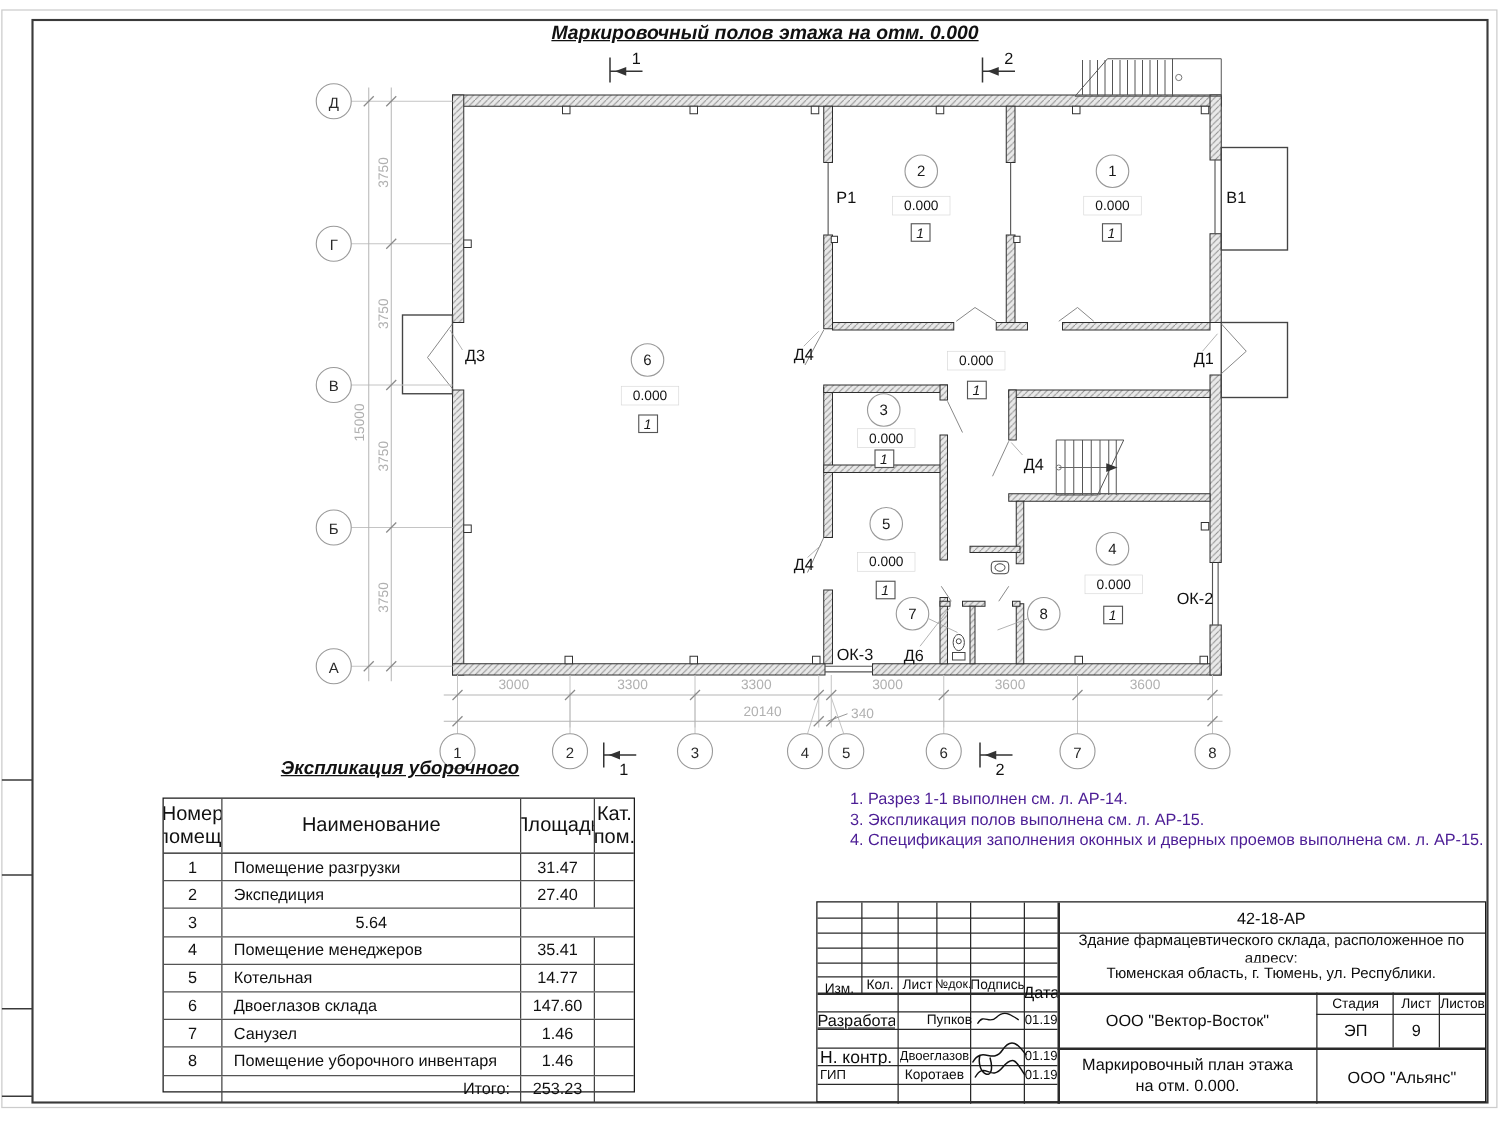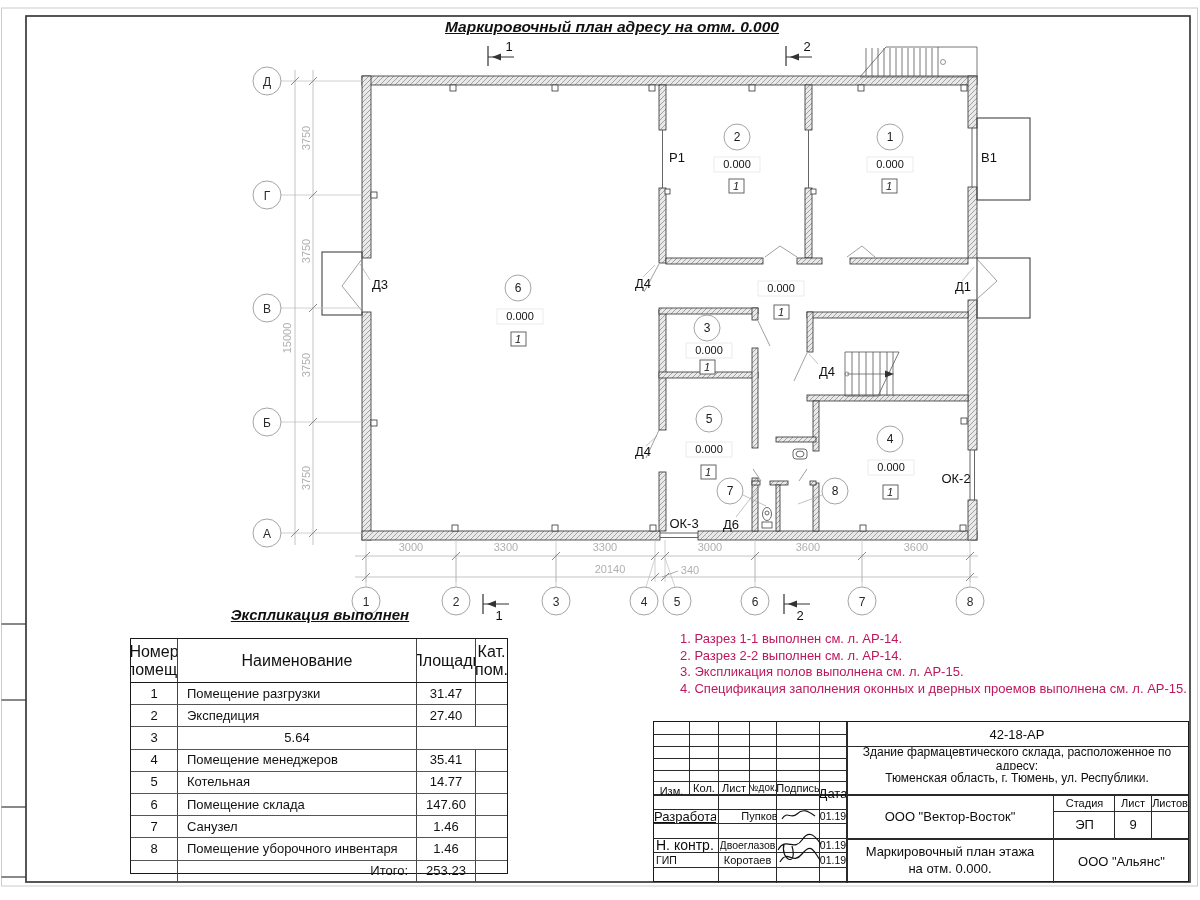--- a/index.html
+++ b/index.html
@@ -19,21 +19,21 @@
   
   #expl{position:absolute;left:130px;top:638px;width:378px;height:236px;border:1.6px solid #1a1a1a;box-sizing:border-box;font-size:13px;}
   .er{display:grid;grid-template-columns:47px 239px 59px 1fr;height:21.2px;line-height:20px;}
   .er.h{height:43px;font-size:16px;line-height:1.1;border-bottom:1.6px solid #1a1a1a;}
   .er:not(.h):not(:last-child){border-bottom:1px solid #555;}
   .ec{border-right:1px solid #444;display:flex;align-items:center;justify-content:center;text-align:center;overflow:hidden;}
   .ec:last-child{border-right:none;}
   .ec.name{justify-content:flex-start;padding-left:9px;text-align:left;}
   .ec.name.right{justify-content:flex-end;padding-right:8px;}
   
-  #notes{position:absolute;left:680px;top:631px;font-size:13px;line-height:16.5px;color:#be185d;}
+  #notes{position:absolute;left:680px;top:631px;font-size:13px;line-height:16.5px;color:#4c1d95;}
   
   #stamp{position:absolute;left:653px;top:721px;width:536px;height:161px;border:1.8px solid #1a1a1a;box-sizing:border-box;}
   .ln{position:absolute;background:#2a2a2a;}
   .sc{position:absolute;display:flex;align-items:center;justify-content:center;text-align:center;overflow:hidden;color:#0d0d0d;}
 </style>
 </head>
 <body>
 <div id="sheet">
 
 <svg id="plan-svg" width="1200" height="900" viewBox="0 0 1200 900" style="position:absolute;left:0;top:0;">
@@ -351,23 +351,23 @@
   <text class="open" x="989" y="162" text-anchor="middle">В1</text>
   <text class="open" x="643" y="288" text-anchor="middle">Д4</text>
   <text class="open" x="963" y="291" text-anchor="middle">Д1</text>
   <text class="open" x="827" y="376" text-anchor="middle">Д4</text>
   <text class="open" x="643" y="456" text-anchor="middle">Д4</text>
   <text class="open" x="956" y="483" text-anchor="middle">ОК-2</text>
   <text class="open" x="684" y="528" text-anchor="middle">ОК-3</text>
   <text class="open" x="731" y="529" text-anchor="middle">Д6</text>
 </svg>
 
-<div class="blk drawtitle" style="left:362px;top:18px;width:500px;">Маркировочный план адресу на отм. 0.000</div>
-
-<div class="blk drawtitle" style="left:180px;top:606px;width:280px;font-size:15px;">Экспликация выполнен</div>
+<div class="blk drawtitle" style="left:362px;top:18px;width:500px;">Маркировочный полов этажа на отм. 0.000</div>
+
+<div class="blk drawtitle" style="left:180px;top:606px;width:280px;font-size:15px;">Экспликация уборочного</div>
 
 <div id="expl">
   <div class="er h">
     <div class="ec">Номер помещ.</div>
     <div class="ec">Наименование</div>
     <div class="ec">Площадь</div>
     <div class="ec">Кат. пом.</div>
   </div>
   <div class="er">
     <div class="ec">1</div>
@@ -393,21 +393,21 @@
     <div class="ec"></div>
   </div>
   <div class="er">
     <div class="ec">5</div>
     <div class="ec name">Котельная</div>
     <div class="ec">14.77</div>
     <div class="ec"></div>
   </div>
   <div class="er">
     <div class="ec">6</div>
-    <div class="ec name">Помещение склада</div>
+    <div class="ec name">Двоеглазов склада</div>
     <div class="ec">147.60</div>
     <div class="ec"></div>
   </div>
   <div class="er">
     <div class="ec">7</div>
     <div class="ec name">Санузел</div>
     <div class="ec">1.46</div>
     <div class="ec"></div>
   </div>
   <div class="er">
@@ -419,21 +419,20 @@
   <div class="er">
     <div class="ec"></div>
     <div class="ec name right">Итого:</div>
     <div class="ec">253.23</div>
     <div class="ec"></div>
   </div>
 </div>
 
 <div id="notes">
   <div>1. Разрез 1-1 выполнен см. л. АР-14.</div>
-  <div>2. Разрез 2-2 выполнен см. л. АР-14.</div>
   <div>3. Экспликация полов выполнена см. л. АР-15.</div>
   <div>4. Спецификация заполнения оконных и дверных проемов выполнена см. л. АР-15.</div>
 </div>
 
 <div id="stamp">
 
   <div class="ln" style="left:192px;top:0;width:1.6px;height:161px;"></div>
 
   <div class="ln" style="left:0;top:12px;width:192px;height:1px;"></div>
   <div class="ln" style="left:0;top:24px;width:192px;height:1px;"></div>

